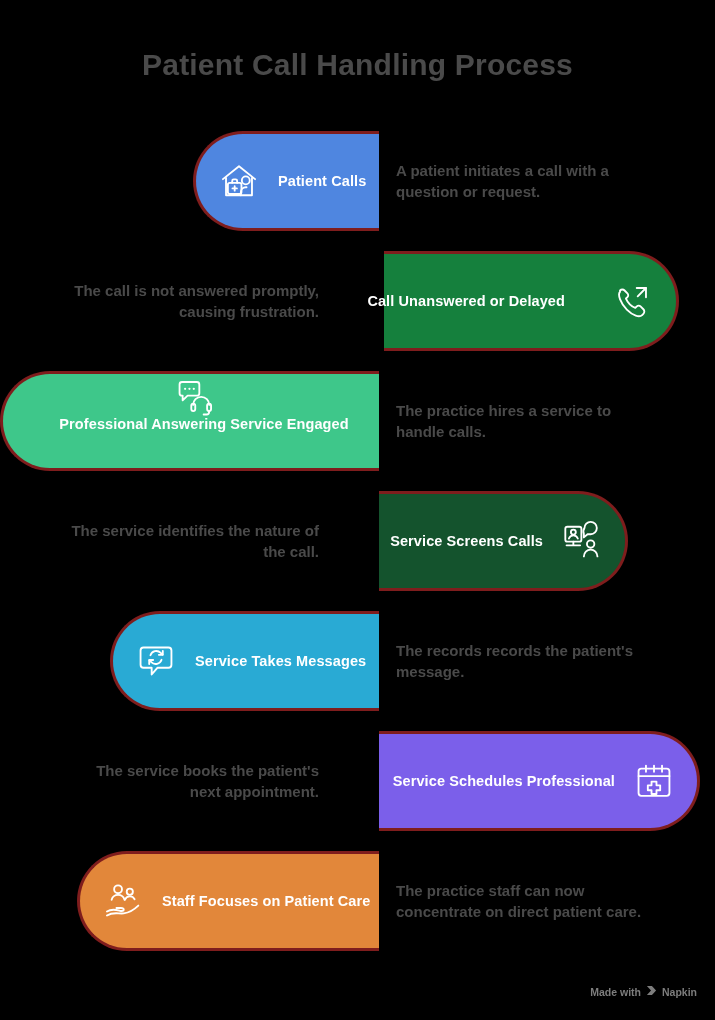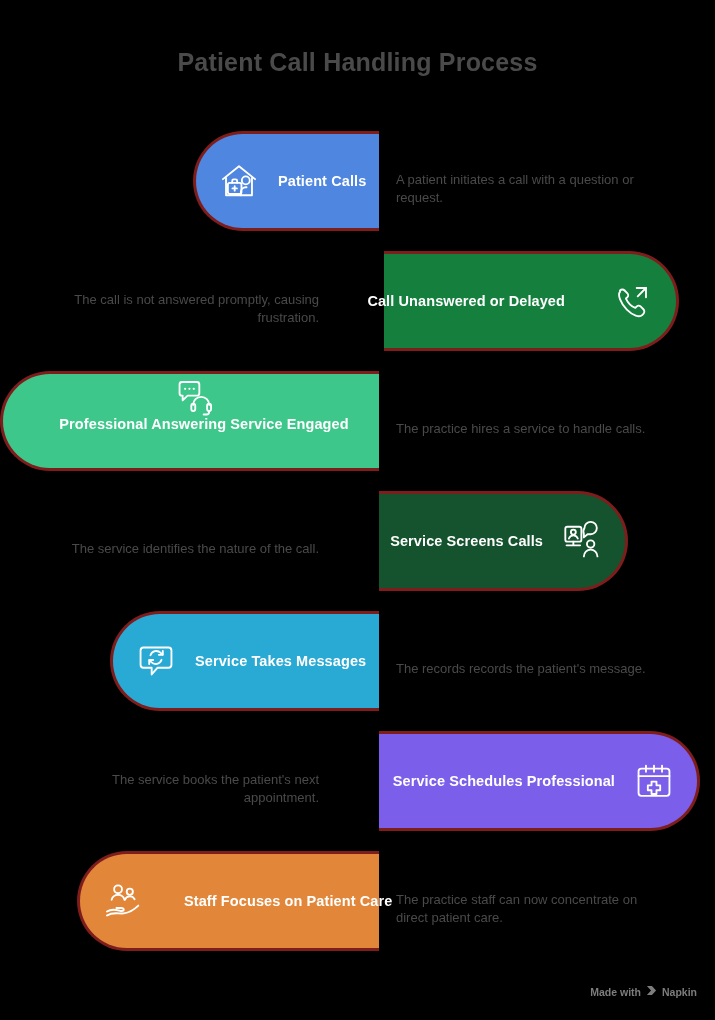--- a/index.html
+++ b/index.html
@@ -16,21 +16,21 @@
     -webkit-font-smoothing: antialiased;
   }
 
   #page-title {
     position: absolute;
     top: 48px;
     left: 0;
     width: 715px;
     text-align: center;
     color: #4a4a4a;
-    font-size: 25px;
+    font-size: 30px;
     font-weight: bold;
     letter-spacing: 0.2px;
   }
 
   .row {
     position: absolute;
     left: 0;
     width: 715px;
     height: 100px;
   }
@@ -82,27 +82,28 @@
     width: 42px;
     height: 42px;
     flex: 0 0 42px;
     display: block;
   }
   .pill-icon svg { display: block; width: 42px; height: 42px; }
 
   
   .desc {
     position: absolute;
-    top: 8px;
+    top: 0;
     height: 100px;
     display: flex;
     align-items: center;
     color: #4a4a4a;
-    font-size: 13px;
+    font-size: 15px;
     line-height: 1.42;
+    font-weight: bold;
   }
   .desc.to-right {
     left: 396px;
     width: 250px;
     text-align: left;
     justify-content: flex-start;
   }
   .desc.to-left {
     right: 396px;
     width: 250px;
@@ -230,21 +231,21 @@
               <path d="M4.5 13 h25"></path>
               <path d="M10.5 4.5 v5 M17 4.5 v5 M23.5 4.5 v5"></path>
               <path d="M15 17.5 h4 v3 h3 v4 h-3 v3 h-4 v-3 h-3 v-4 h3 Z"></path>
             </g>
           </svg>
         </span>
       </div>
       <div class="desc to-left">The service books the patient's next appointment.</div>
     </div>
     <div class="row" style="top: 851px;">
-      <div class="pill left" style="background: rgb(226, 135, 58); left: 77px; width: 302px; gap: 22px;">
+      <div class="pill left" style="background: rgb(226, 135, 58); left: 77px; width: 302px;">
         <span class="pill-icon">
           <svg viewBox="0 0 34 34" aria-hidden="true">
             <g fill="none" stroke="#ffffff" stroke-width="1.5" stroke-linecap="round" stroke-linejoin="round">
               <circle cx="13" cy="7.5" r="3.2"></circle>
               <path d="M7.8 16 a5.4 5.4 0 0 1 10.4 0"></path>
               <circle cx="22.5" cy="9.5" r="2.5"></circle>
               <path d="M18.6 16 a4.3 4.3 0 0 1 7.8-0.4"></path>
               <path d="M4 25.5 c4-2.6 7.6-1.4 10.5-0.6 c1.6 0.4 3.1 0.2 3.1-0.9 c0-1-1.1-1.3-2.3-1.3 h-3.6"></path>
               <path d="M4 28.8 c5.2-3.4 9.4-1.2 13.6-1.8 c4.2-0.6 8.6-3.2 11.8-6.3"></path>
             </g>

